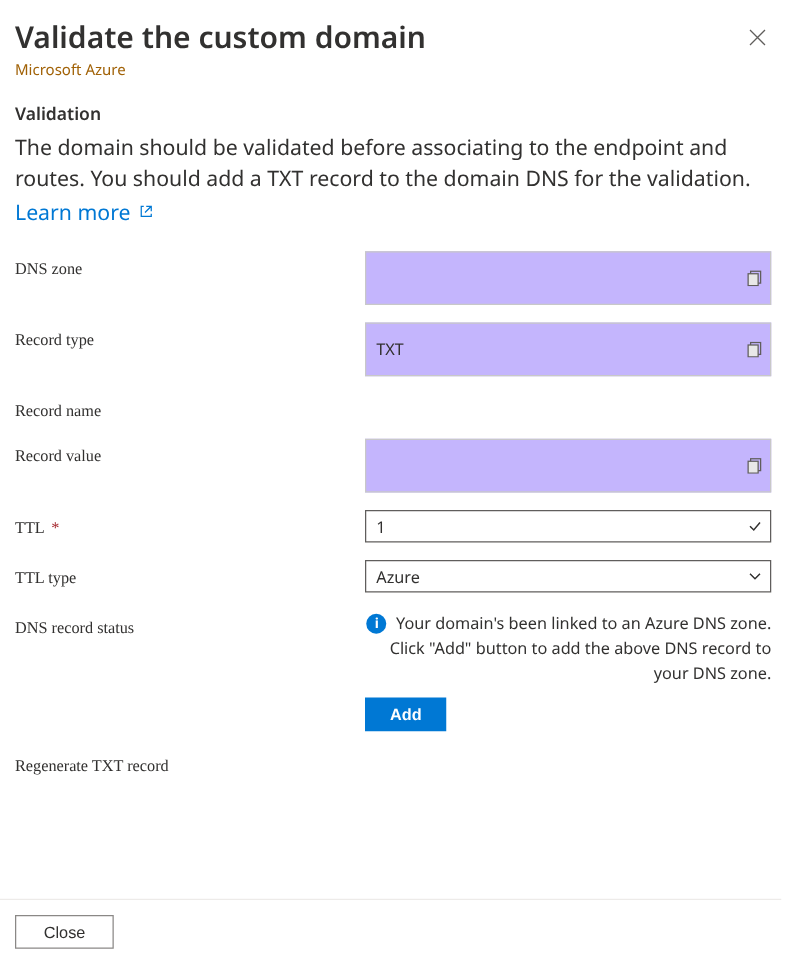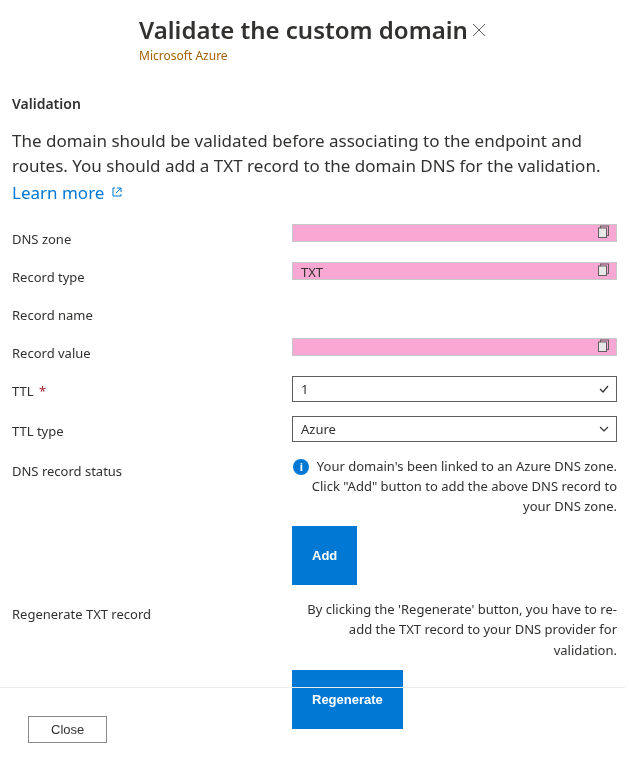--- a/index.html
+++ b/index.html
@@ -6,60 +6,60 @@
     body {
       font-family: "Segoe UI", -apple-system, system-ui, sans-serif;
       font-size: 13px;
       color: #323130;
       background: #fff;
       width: 629px;
       height: 771px;
       position: relative;
       padding: 16px 12px 12px 12px;
     }
-    .header { display: flex; justify-content: center; align-items: flex-start; margin-bottom: 30px; }
+    .header { display: flex; justify-content: space-between; align-items: flex-start; margin-bottom: 18px; }
     .header-text h1 { font-size: 24px; font-weight: 600; color: #323130; line-height: 1.2; }
     .header-text .subtitle { font-size: 12px; color: #a16207; margin-top: 2px; }
     .close-x { font-size: 16px; color: #605e5c; cursor: pointer; padding: 4px; font-weight: 300; }
-    .section-title { font-weight: 600; font-size: 14px; margin-bottom: 15px; }
+    .section-title { font-weight: 600; font-size: 14px; margin-bottom: 4px; }
     .description { font-size: 17px; color: #323130; line-height: 1.5; margin-bottom: 18px; max-width: 600px; }
     .learn-link { color: #0078d4; text-decoration: none; cursor: pointer; }
     .ext-icon { display: inline-block; vertical-align: text-bottom; margin-left: 2px; }
     .row { display: flex; align-items: flex-start; margin-bottom: 14px; }
-    .label { width: 280px; padding-top: 6px; font-size: 13px; color: #323130; flex-shrink: 0; }
+    .label { width: 280px; padding-top: 6px; font-size: 13px; color: #323130; flex-shrink: 0; font-family: Liberation Serif, serif; }
     .label .req { color: #a4262c; margin-left: 2px; }
     .value { flex: 1; }
     .readonly-box {
-      display: flex; align-items: flex-start; justify-content: space-between;
-      background: #f9a8d4; border: 1px solid #c8c8c8; height: 18px;
+      display: flex; align-items: center; justify-content: space-between;
+      background: #c4b5fd; border: 1px solid #c8c8c8; height: 43px;
       padding: 0 6px 0 8px; color: #323130;
     }
     .readonly-box .txt { font-size: 13px; white-space: nowrap; overflow: hidden; text-overflow: ellipsis; }
     .copy-icon { cursor: pointer; color: #605e5c; display: inline-flex; }
     .input-box, .select-box {
       display: flex; align-items: center; justify-content: space-between;
       background: #fff; border: 1px solid #605e5c; height: 26px;
       padding: 0 6px 0 8px; cursor: pointer;
     }
     .input-box .txt, .select-box .txt { font-size: 13px; }
     .chev { color: #323130; display: inline-flex; }
     .status-text { font-size: 13px; line-height: 1.55; color: #323130; margin-bottom: 10px; text-align: right; }
     .info-icon {
       display: inline-flex; align-items: center; justify-content: center;
       width: 16px; height: 16px; border-radius: 50%; background: #0078d4;
       color: #fff; font-size: 11px; font-weight: 700; margin-right: 4px;
       vertical-align: text-bottom; font-style: normal;
     }
     .btn-primary {
       background: #0078d4; color: #fff; border: none; font-weight: 600;
-      font-size: 13px; padding: 22px 20px; cursor: pointer; min-width: 60px;
+      font-size: 13px; padding: 6px 20px; cursor: pointer; min-width: 60px;
     }
     .footer {
       position: absolute; left: 0; right: 4px; bottom: 0;
-      border-top: 1px solid #edebe9; padding: 28px;
+      border-top: 1px solid #edebe9; padding: 12px;
     }
     .btn-secondary {
       background: #fff; border: 1px solid #8a8886; padding: 5px 22px;
       font-size: 13px; cursor: pointer; color: #323130;
     }
   </style>
 </head>
 <body>
 
 <div class="header">
@@ -172,21 +172,17 @@
     <p class="status-text">
       <span class="info-icon">i</span>
       <span>Your domain's been linked to an Azure DNS zone. Click "Add" button to add the above DNS record to your DNS zone.</span>
     </p>
     <button class="btn-primary">Add</button>
   </div>
 </div>
 
 <div class="row" style="margin-top:6px">
   <div class="label">Regenerate TXT record</div>
-  <div class="value">
-    <p class="status-text">By clicking the 'Regenerate' button, you have to re-add the TXT record to your DNS provider for validation.</p>
-    <button class="btn-primary">Regenerate</button>
-  </div>
 </div>
 
 <div class="footer">
   <button class="btn-secondary">Close</button>
 </div>
 
 </body></html>

